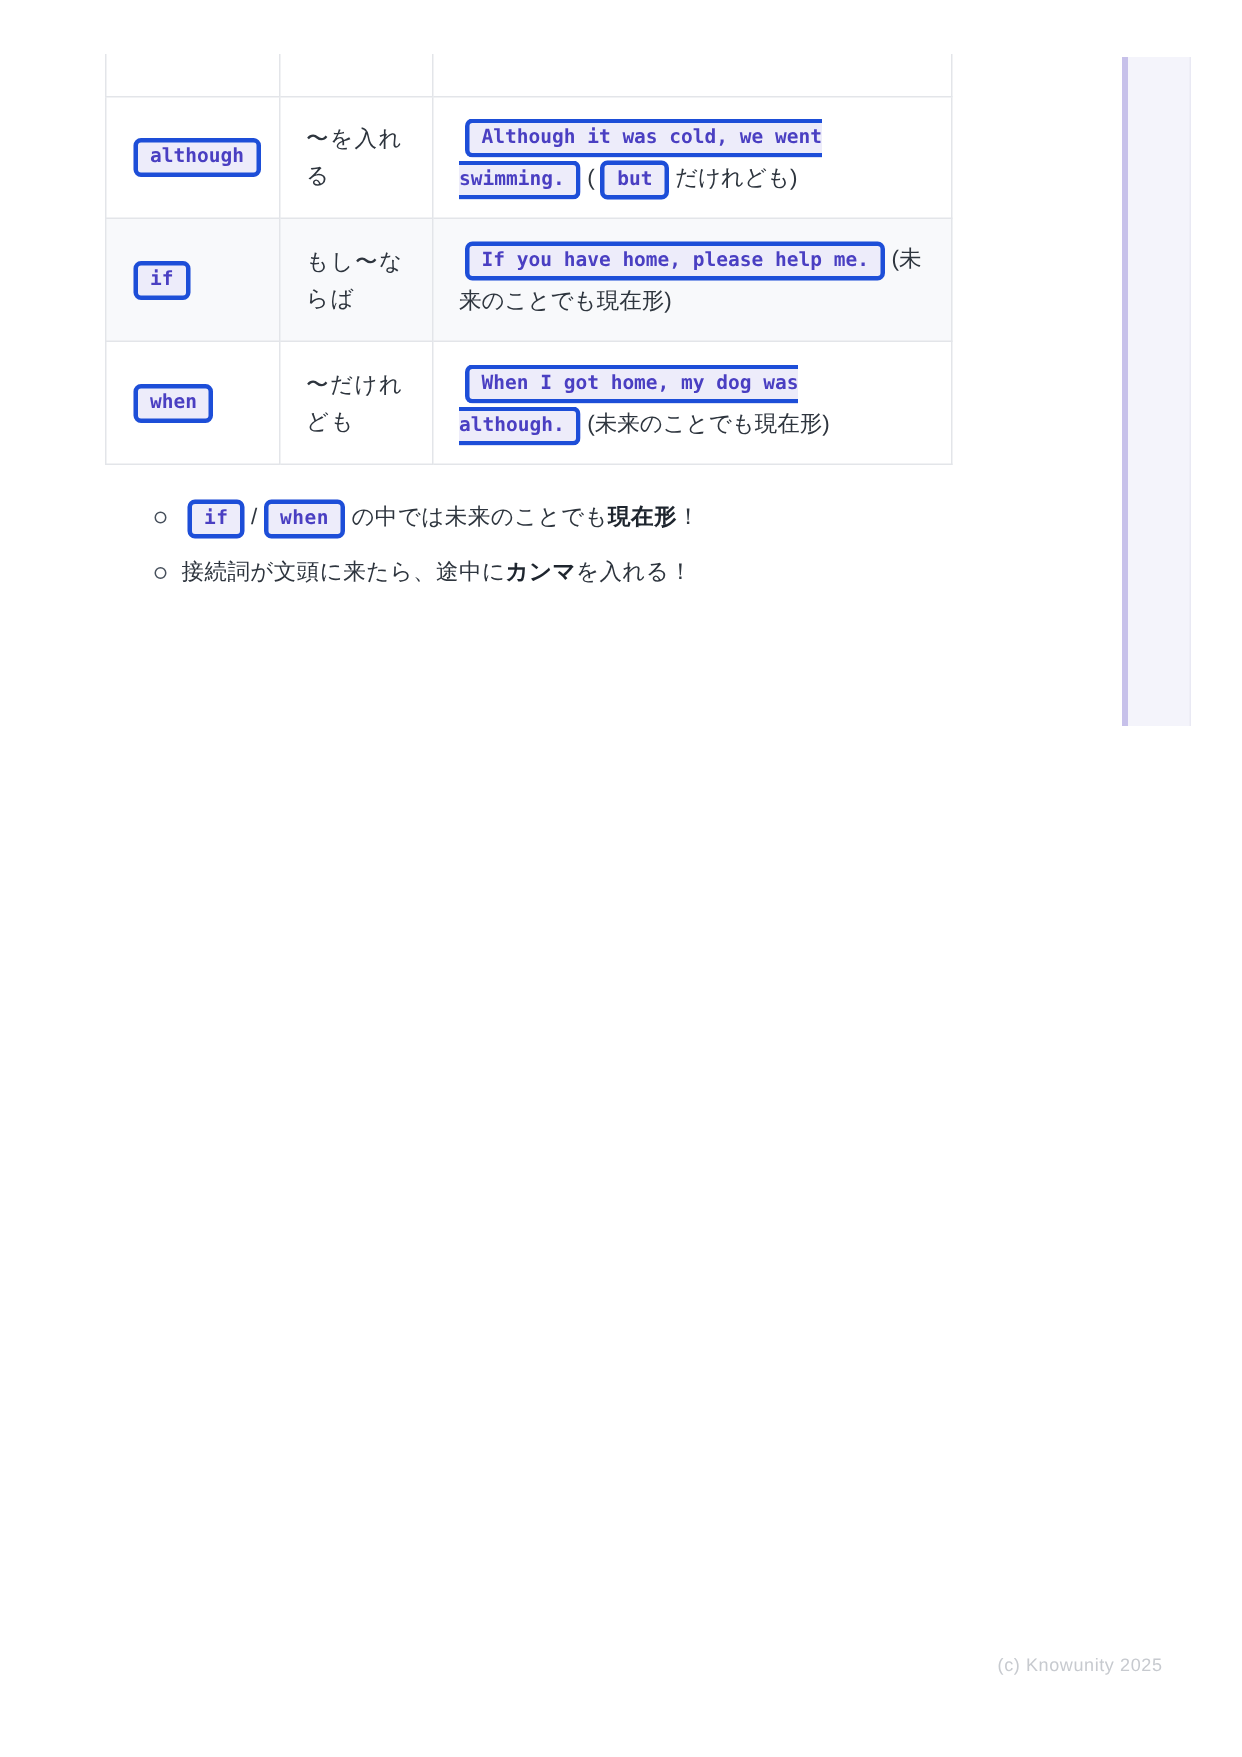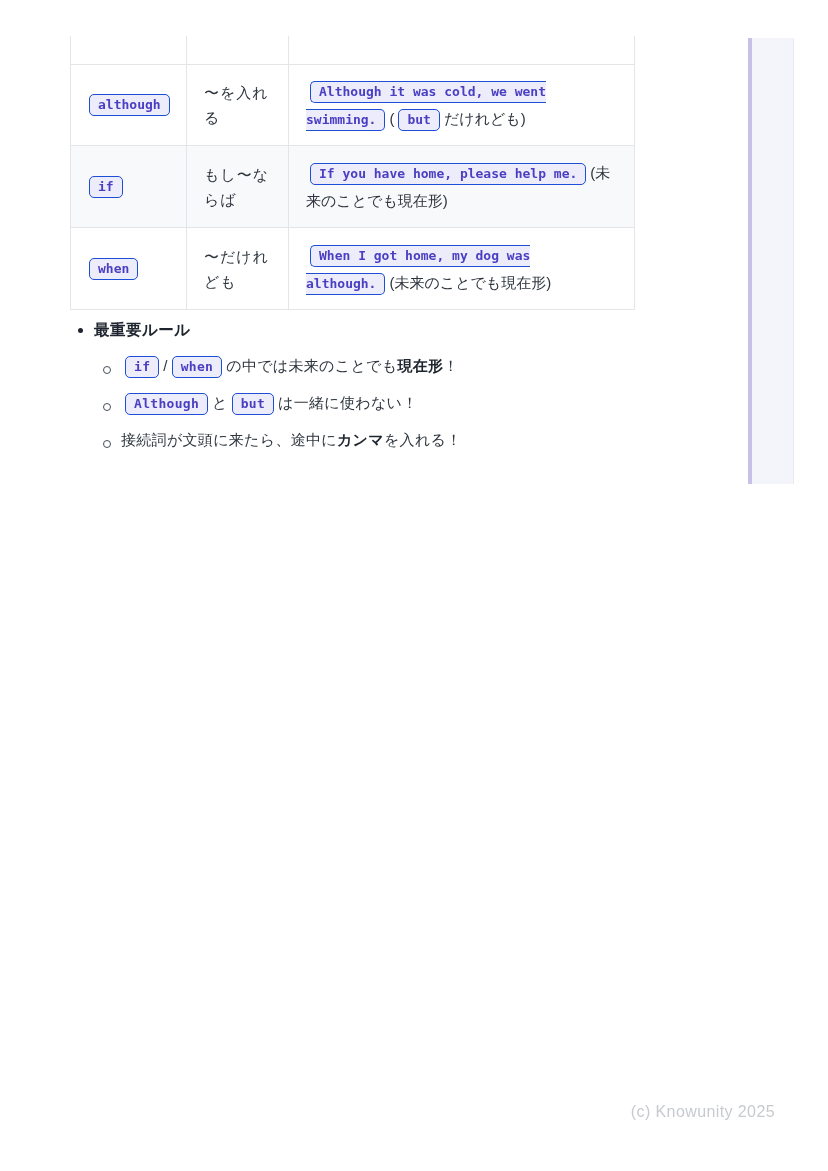--- a/index.html
+++ b/index.html
@@ -30,38 +30,38 @@
   tr.row-when td { height:82px; background:#ffffff; }
   td.c1 { padding-left:18px; }
   td.c2 { padding:14px 16px 14px 17px; font-size:15px; line-height:25px; letter-spacing:1px; }
   td.c3 { padding:12px 14px 12px 17px; font-size:15px; line-height:28px; }
 
   
   .code {
     display:inline; box-decoration-break:slice;
     font-family:"DejaVu Sans Mono","Liberation Mono",monospace;
     font-weight:bold; font-size:13px; color:#4a3fc2;
-    background:#edecfa; border:1px solid #1d4ed8; border-radius:5px;
+    background:#edecfa; border:3px solid #1d4ed8; border-radius:5px;
     padding:2px 8px 3px; margin:0 4px; line-height:22px; white-space:normal;
   }
   td.c1 .code { margin:0; }
 
   
   .rules { position:absolute; left:70px; top:320px; width:580px; font-size:15px; }
   .rule-main { display:flex; align-items:center; margin-left:8px; }
   .disc { width:5px; height:5px; border-radius:50%; background:#1e252e; margin-right:11px; flex:none; }
   .rule-title { font-weight:bold; color:#1e252e; font-size:15.5px; letter-spacing:0.5px; }
-  .rule-sub { display:flex; align-items:center; margin-left:33px; margin-top:13px; }
+  .rule-sub { display:flex; align-items:flex-start; margin-left:33px; margin-top:13px; }
   .circ { width:6px; height:6px; border:1.5px solid #47505c; border-radius:50%; margin:8px 10px 0 0; flex:none; background:transparent; }
   .rule-content { line-height:24px; color:#2e353e; letter-spacing:0.3px; }
   .b { font-weight:bold; color:#1e252e; }
 
   .copyright {
     position:absolute; top:1103px; right:53px;
-    font-size:16px; color:#c7cacf; letter-spacing:0.4px;
+    font-size:12px; color:#c7cacf; letter-spacing:0.4px;
   }
 </style>
 </head>
 <body>
 
 <div class="page">
 
   <div class="side-strip"></div>
 
   <table class="conj">
@@ -109,34 +109,26 @@
           <span>〜だけれども</span>
         </td>
         <td class="c3">
           <span class="code">When I got home, my dog was although.</span><span>(未来のことでも現在形)</span>
         </td>
       </tr>
     </tbody>
   </table>
 
   <div class="rules">
-    <div class="rule-main">
-      <span class="disc"></span>
-      <span class="rule-title">最重要ルール</span>
-    </div>
 
     <div class="rule-sub">
       <span class="circ"></span>
       <span class="rule-content"><span class="code">if</span><span>/</span><span class="code">when</span><span>の中では未来のことでも</span><span class="b">現在形</span><span>！</span></span>
     </div>
 
-    <div class="rule-sub">
-      <span class="circ"></span>
-      <span class="rule-content"><span class="code">Although</span><span>と</span><span class="code">but</span><span>は一緒に使わない！</span></span>
-    </div>
 
     <div class="rule-sub">
       <span class="circ"></span>
       <span class="rule-content"><span>接続詞が文頭に来たら、途中に</span><span class="b">カンマ</span><span>を入れる！</span></span>
     </div>
   </div>
 
   <div class="copyright">(c) Knowunity 2025</div>
 
 </div>

